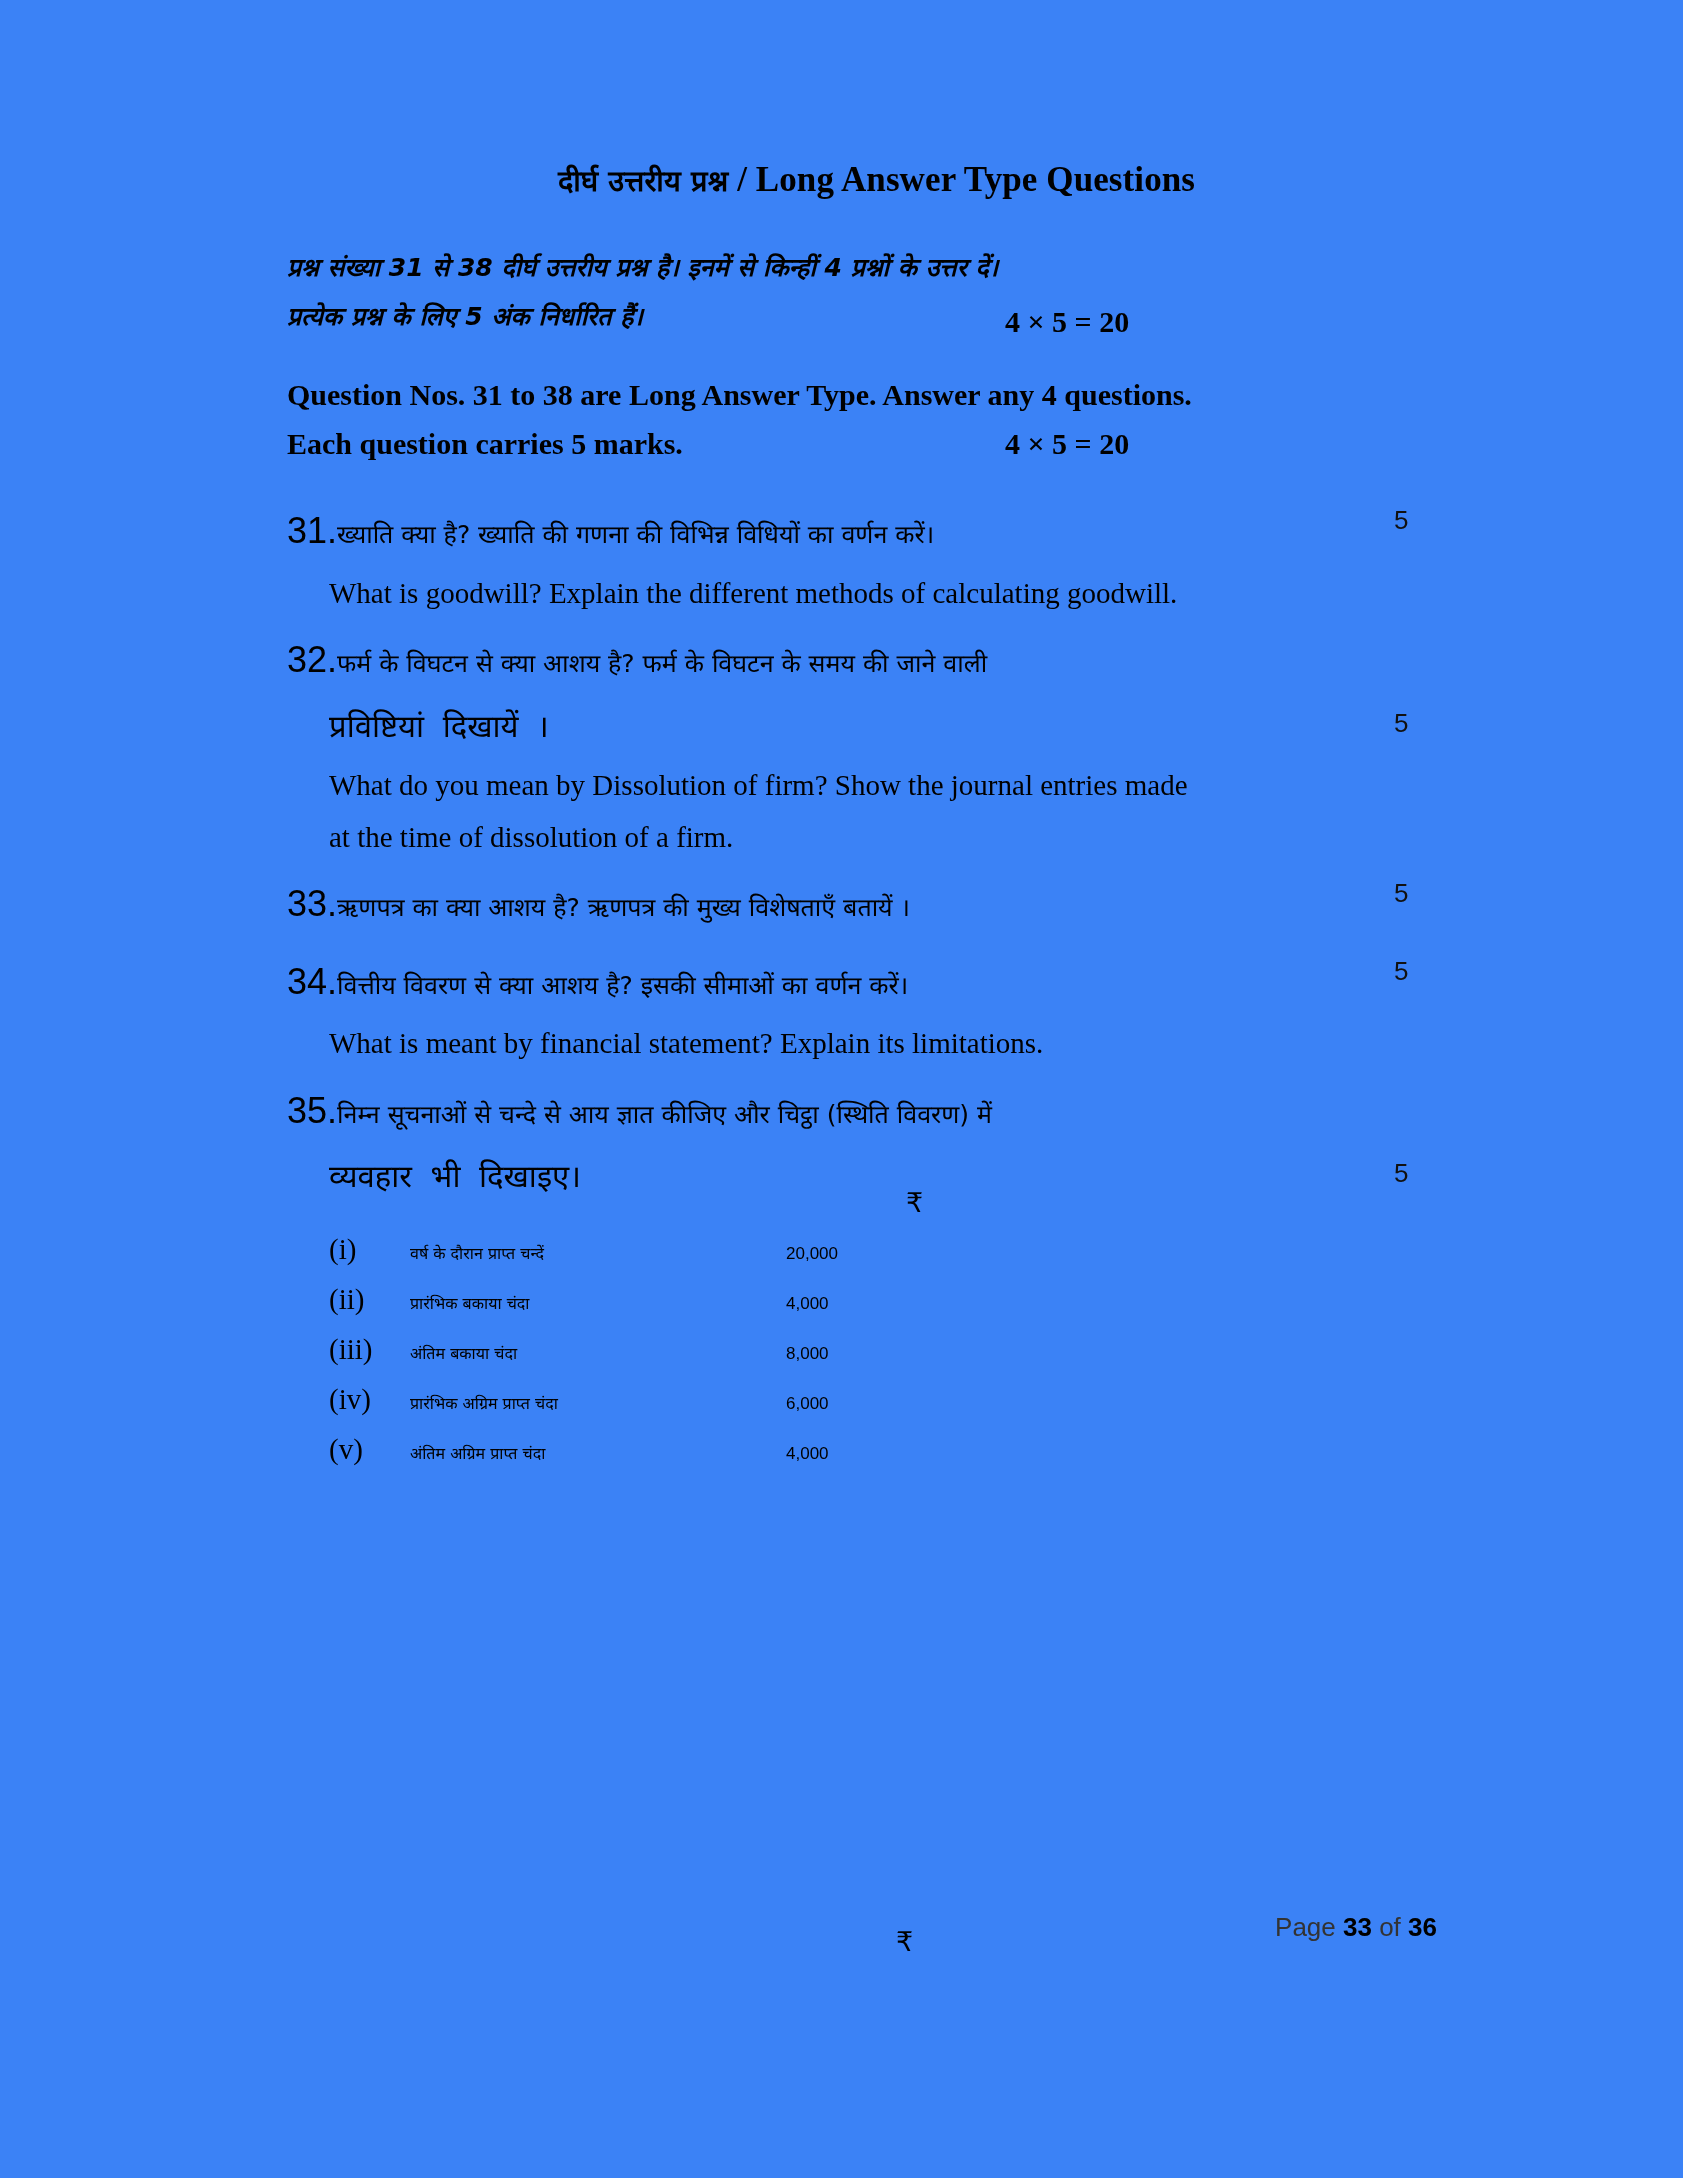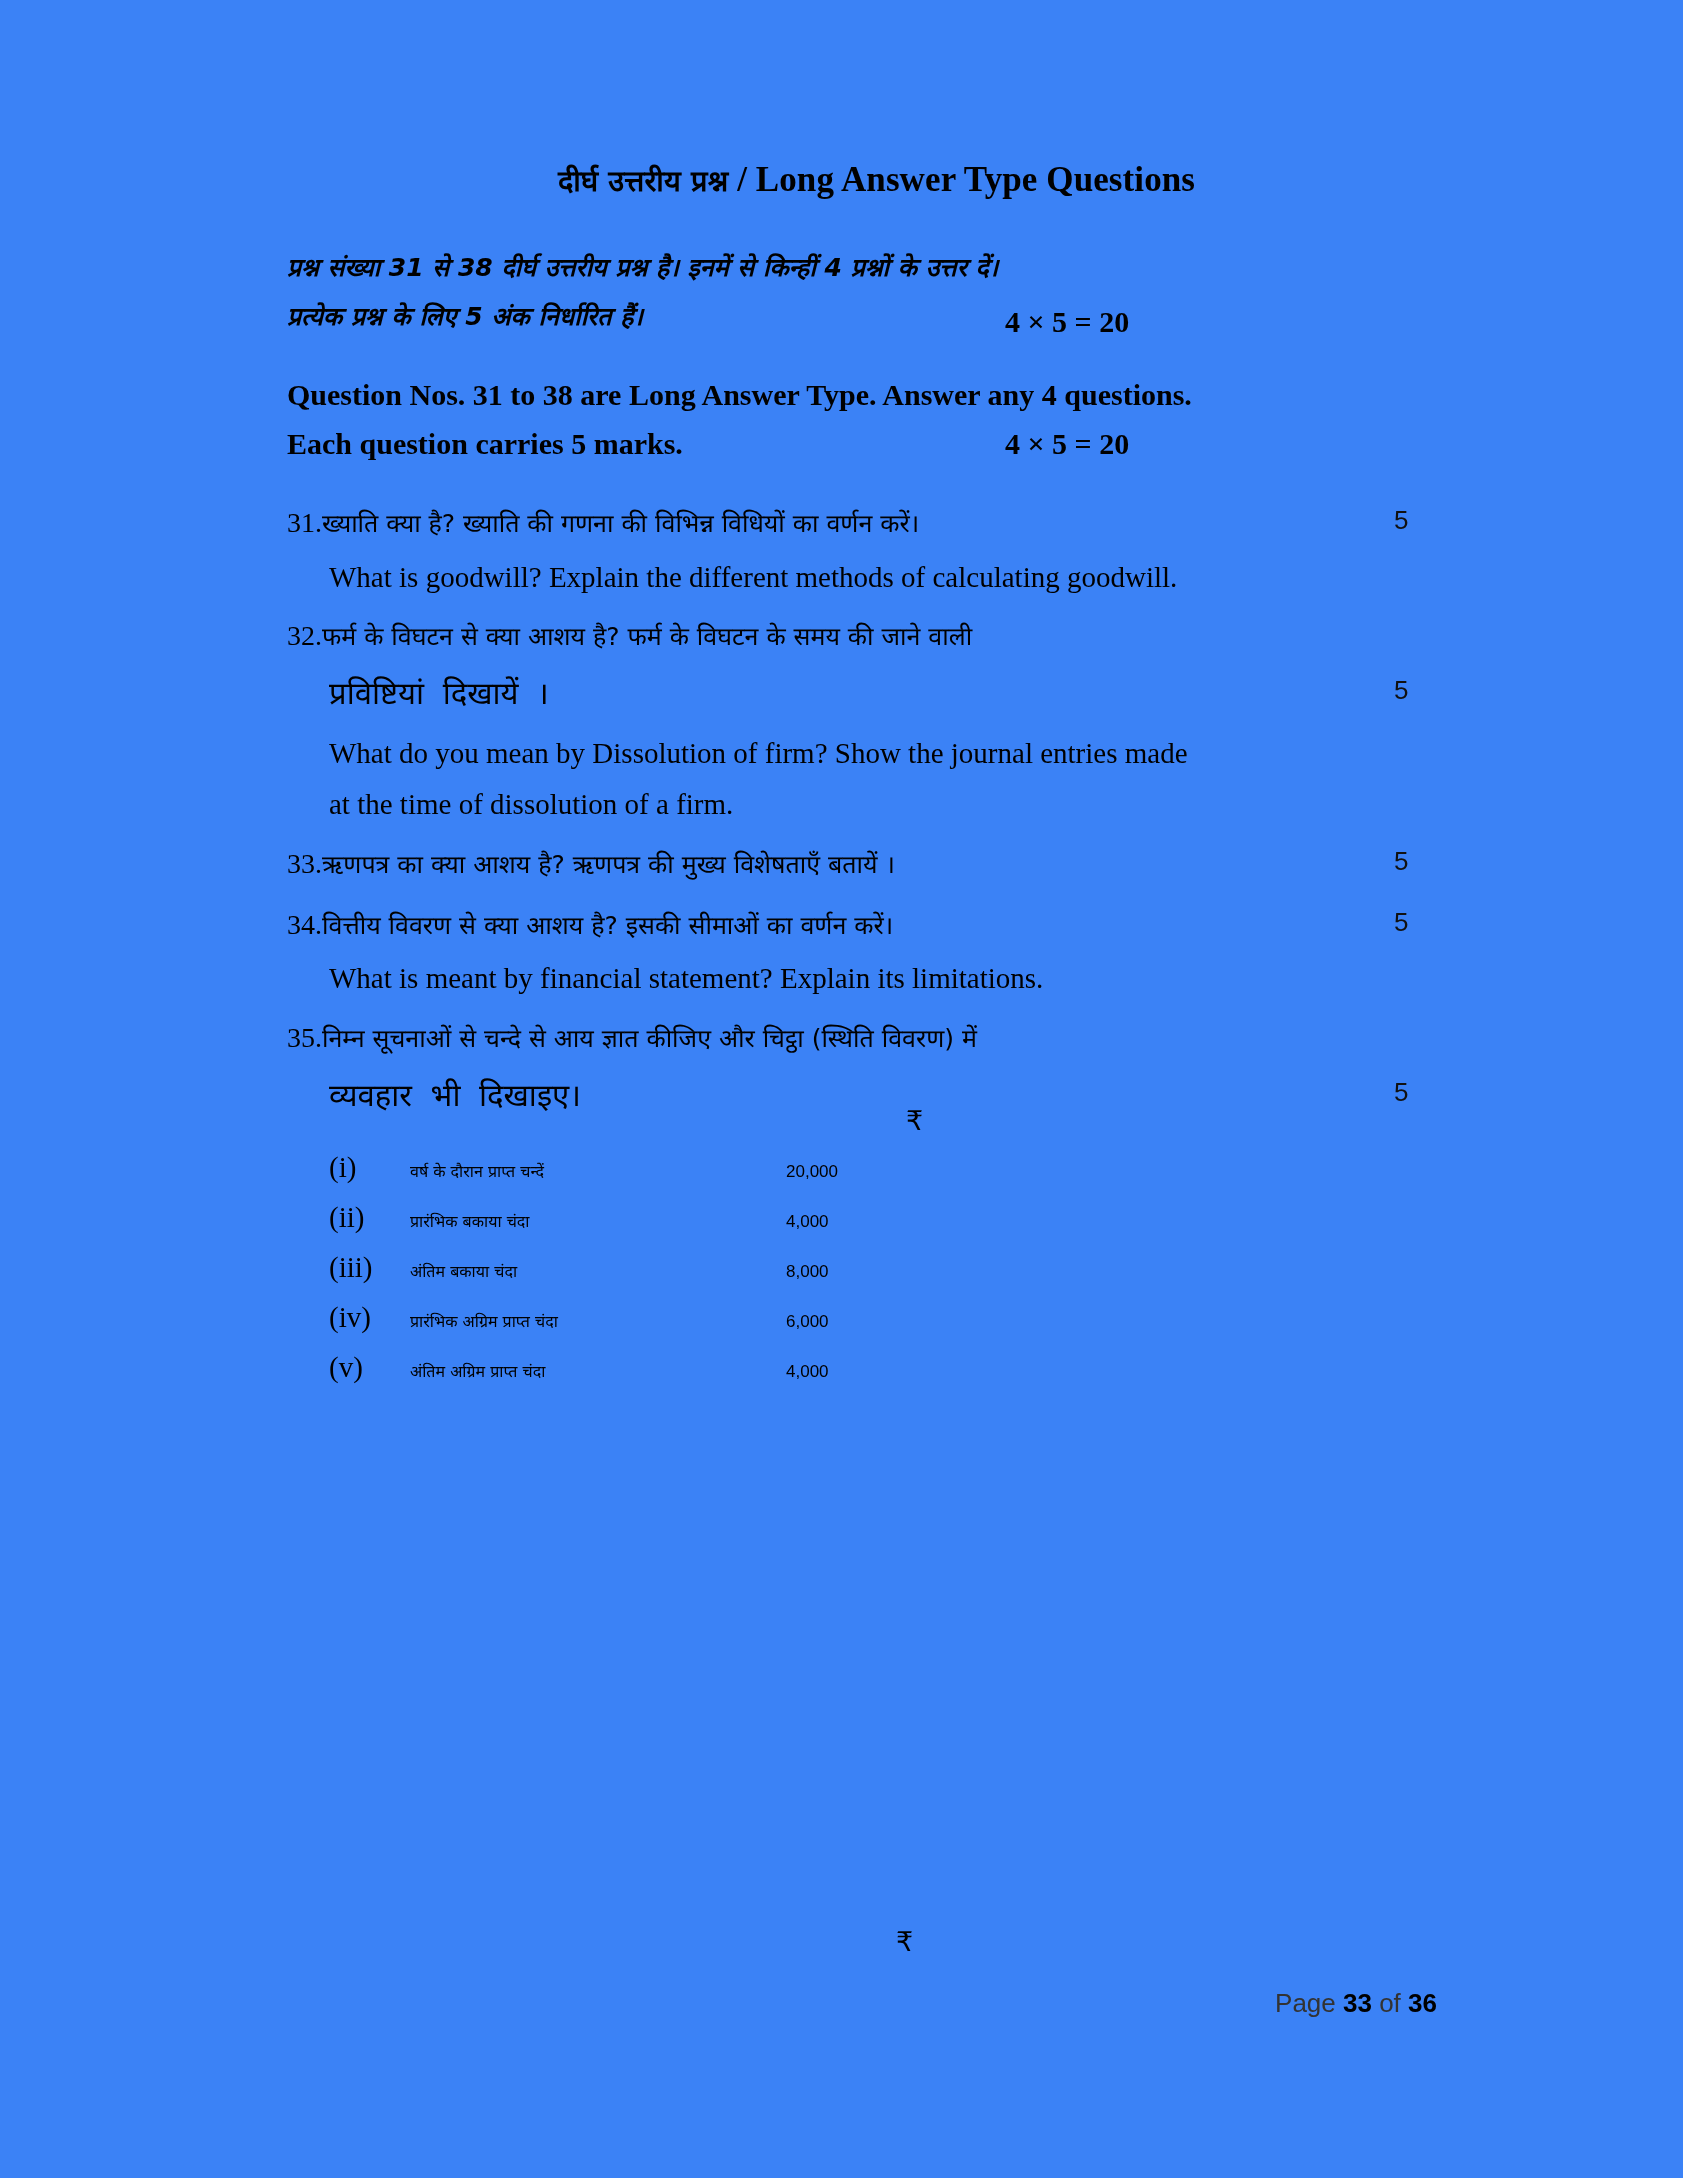--- a/index.html
+++ b/index.html
@@ -97,22 +97,22 @@
     display: block;
     min-height: 51px;
   }
   .q-hi {
     font-family: "DejaVu Sans", sans-serif;
     font-size: 25px;
     line-height: 2.04;
     white-space: nowrap;
   }
   .q-num {
-    font-family: Liberation Serif, serif;
-    font-size: 28px;
+    font-family: Liberation Sans, sans-serif;
+    font-size: 36px;
   }
   .q-hi-cont {
     font-family: Liberation Mono, monospace;
     font-size: 31px;
     line-height: 2.04;
     padding-left: 42px;
     white-space: nowrap;
   }
   .q-en {
     font-size: 29px;
@@ -177,21 +177,21 @@
     left: 896px;
     top: 1926px;
     font-family: "DejaVu Sans", sans-serif;
     font-size: 27px;
   }
 
   
   .page-footer {
     position: absolute;
     right: 246px;
-    top: 1988px;
+    top: 1912px;
     font-family: "Liberation Sans", "DejaVu Sans", sans-serif;
     font-size: 26px;
     color: #333;
     white-space: nowrap;
   }
   .page-footer b { font-weight: bold; color: #000; }
 </style>
 </head>
 <body>
 

